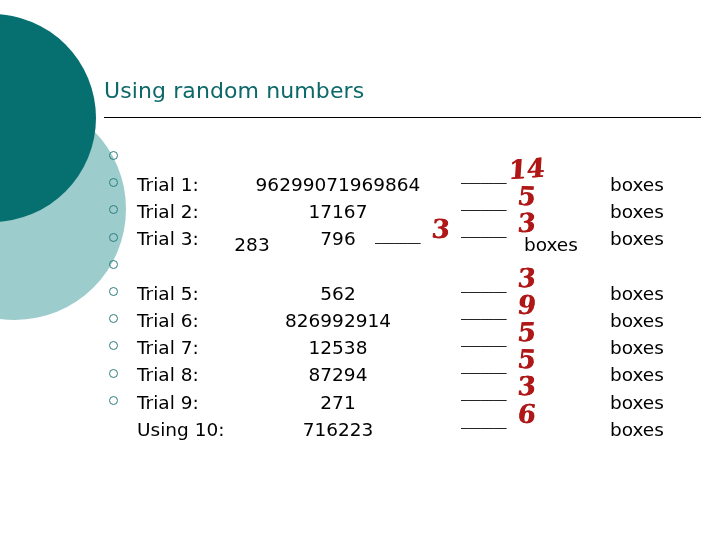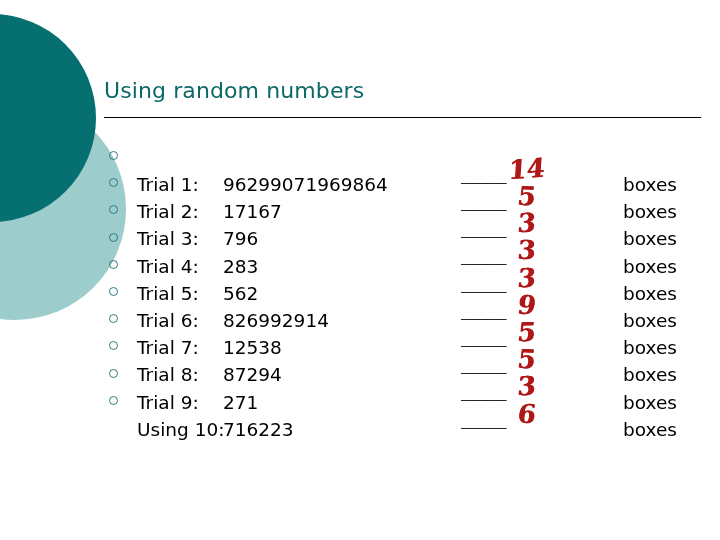--- a/index.html
+++ b/index.html
@@ -104,20 +104,21 @@
     background: transparent;
   }
   .trial-label {
     flex: 0 0 86px;
     width: 86px;
     margin-top: 32px;
   }
   .trial-value {
     flex: 0 0 230px;
     width: 230px;
+    text-align: center;
   }
   .answer-cell {
     flex: 0 0 147px;
     width: 147px;
     position: relative;
     height: 27.2px;
   }
   .blank-line {
     position: absolute;
     left: 8px;
@@ -154,21 +155,20 @@
   .hw-7 { transform: rotate(-1deg) skewX(-7deg); }
   .hw-8 { transform: rotate(2deg)  skewX(-5deg); }
   .hw-9 { transform: rotate(-3deg) skewX(-7deg); }
   .hw-10{ transform: rotate(1deg)  skewX(-6deg); }
 
   .boxes-cell {
     flex: 0 0 90px;
     width: 90px;
     padding-left: 10px;
     box-sizing: border-box;
-    text-align: center;
   }
 </style>
 </head>
 <body>
 
 <div id="slide">
 
   <div class="deco-circle-light"></div>
   <div class="deco-circle-dark"></div>
 
@@ -213,21 +213,20 @@
         <span class="blank-line">_______</span>
         <span class="handwritten hw-3">3</span>
       </span>
       <span class="boxes-cell">boxes</span>
     </div>
 
     <div class="trial-row">
       <span class="bullet-cell">
           <span class="bullet-ring"></span>
         </span>
-      <span class="trial-label">Trial 4:</span>
       <span class="trial-value">283</span>
       <span class="answer-cell">
         <span class="blank-line">_______</span>
         <span class="handwritten hw-4">3</span>
       </span>
       <span class="boxes-cell">boxes</span>
     </div>
 
     <div class="trial-row">
       <span class="bullet-cell">

